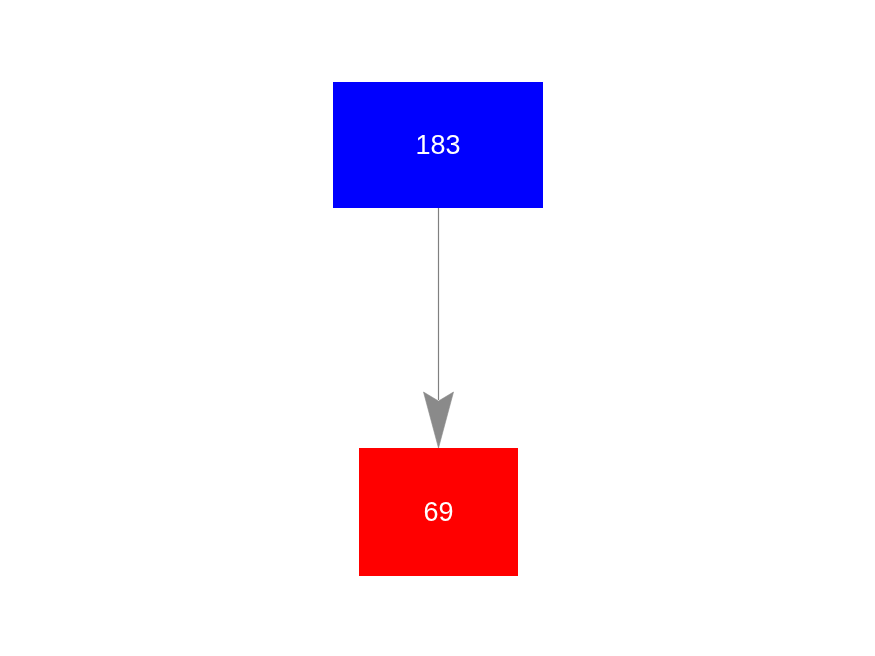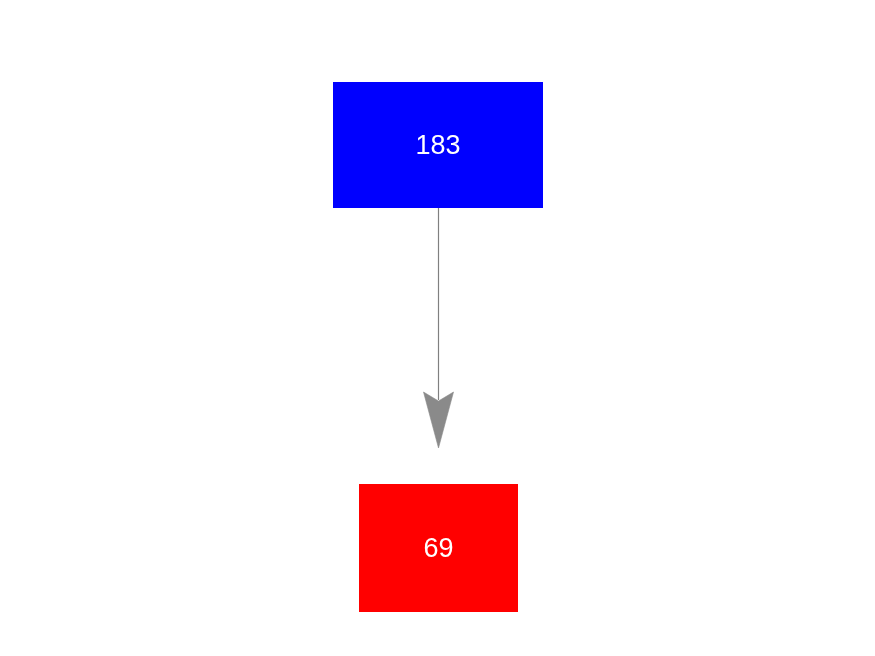--- a/index.html
+++ b/index.html
@@ -44,21 +44,20 @@
     left: 333px;
     top: 82px;
     width: 210px;
     height: 126px;
   }
   #node-child {
     left: 359px;
     top: 448px;
     width: 159px;
     height: 128px;
-    margin-top: 36px;
   }
 </style>
 </head>
 <body>
 
 <div id="canvas" style="width: 875px; height: 656px; background: rgb(255, 255, 255);">
 
   <svg class="edge-layer" viewBox="0 0 875 656" width="875" height="656" xmlns="http://www.w3.org/2000/svg">
     <g>
       <line x1="438.5" y1="208" x2="438.5" y2="400" stroke="#808080" stroke-width="1.2"></line>

